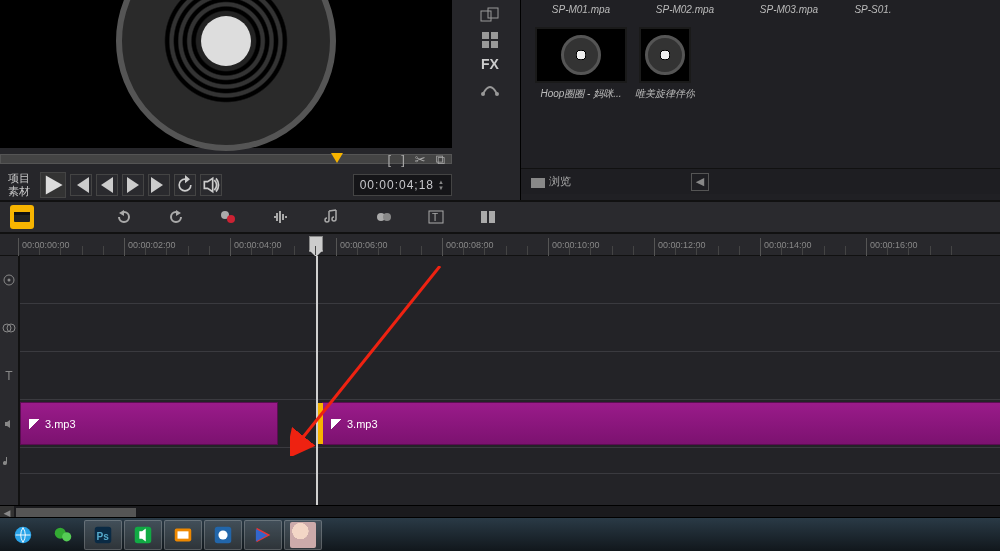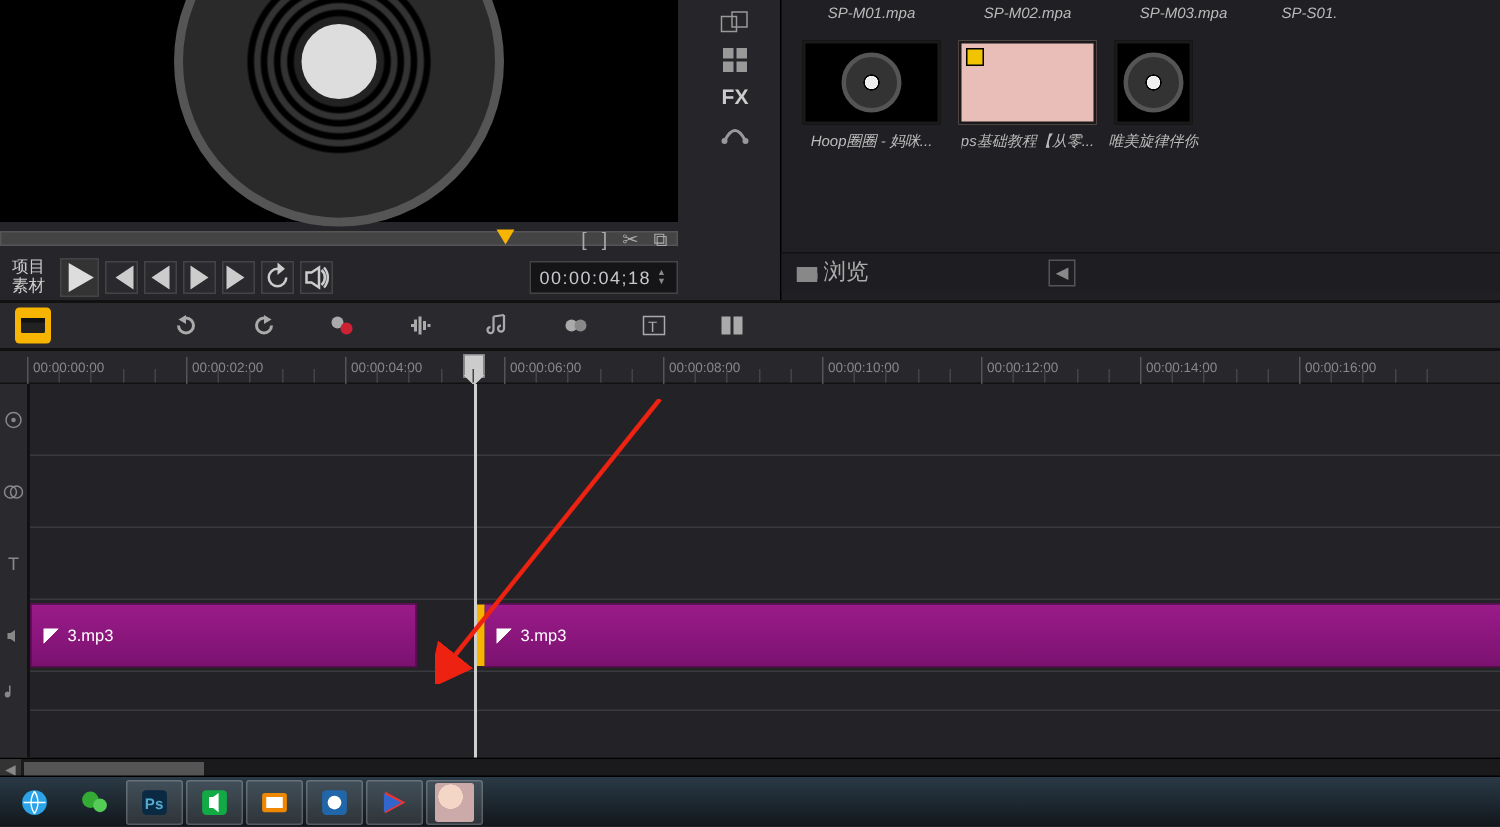--- a/index.html
+++ b/index.html
@@ -41,21 +41,21 @@
   .thumb.pink .frame{background:#e9bdb8;}
   .thumb.pink .frame::before{content:"";position:absolute;left:3px;top:3px;width:10px;height:10px;background:#f0c400;border:1px solid #000;}
   .thumb.collage .frame{background:#0a0a0a;}
   .collage-grid{display:grid;grid-template-columns:repeat(3,12px);grid-auto-rows:10px;gap:3px;padding:4px;position:absolute;right:4px;top:4px;}
   .collage-grid span{background:#555;}
   .thumb.collage .frame::before{content:"";position:absolute;left:3px;top:3px;width:10px;height:10px;background:#f0c400;border:1px solid #000;}
   .thumb.cut{width:92px;}
   .thumb.cut .frame{height:8px;border:none;background:transparent;}
 
   .lib-toolbar{position:absolute;left:0;bottom:6px;right:0;height:26px;display:flex;align-items:center;padding:0 10px;gap:10px;border-top:1px solid #111;background:#1e1e22;}
-  .lib-toolbar .lb{color:#aaa;font-size:15px;display:flex;align-items:center;gap:4px;cursor:pointer;}
+  .lib-toolbar .lb{color:#aaa;font-size:11px;display:flex;align-items:center;gap:4px;cursor:pointer;}
   .lib-toolbar .nav{margin-left:110px;width:18px;height:18px;border:1px solid #555;display:flex;align-items:center;justify-content:center;color:#888;}
 
   
   .tl-toolbar{height:34px;background:#2a2a2e;border-top:2px solid #111;border-bottom:2px solid #111;display:flex;align-items:center;padding:0 10px;gap:28px;}
   .tl-toolbar .tt{width:24px;height:24px;display:flex;align-items:center;justify-content:center;cursor:pointer;}
   .tt.active{background:var(--accent);border-radius:3px;}
   .tt svg{width:18px;height:18px;fill:#aaa;}
   .tt.active svg{fill:#222;}
   .tt-group{display:flex;gap:28px;margin-left:50px;}
 
@@ -197,24 +197,20 @@
         </div>
       <div class="thumb first" style="width:52px;">
           <div class="lbl">SP-S01.</div>
         </div>
 
       <div class="thumb">
           <div class="frame">
             <div class="mini-disc"></div>
           </div>
           <div class="lbl">Hoop圈圈 - 妈咪...</div>
-        </div>
-      <div class="thumb pink">
-          <div class="frame"></div>
-          <div class="lbl">ps基础教程【从零...</div>
         </div>
       <div class="thumb" style="width:52px;">
           <div class="frame" style="width:52px;">
             <div class="mini-disc"></div>
           </div>
           <div class="lbl">唯美旋律伴你</div>
         </div>
 
       <div class="thumb cut">
           <div class="frame"></div>

